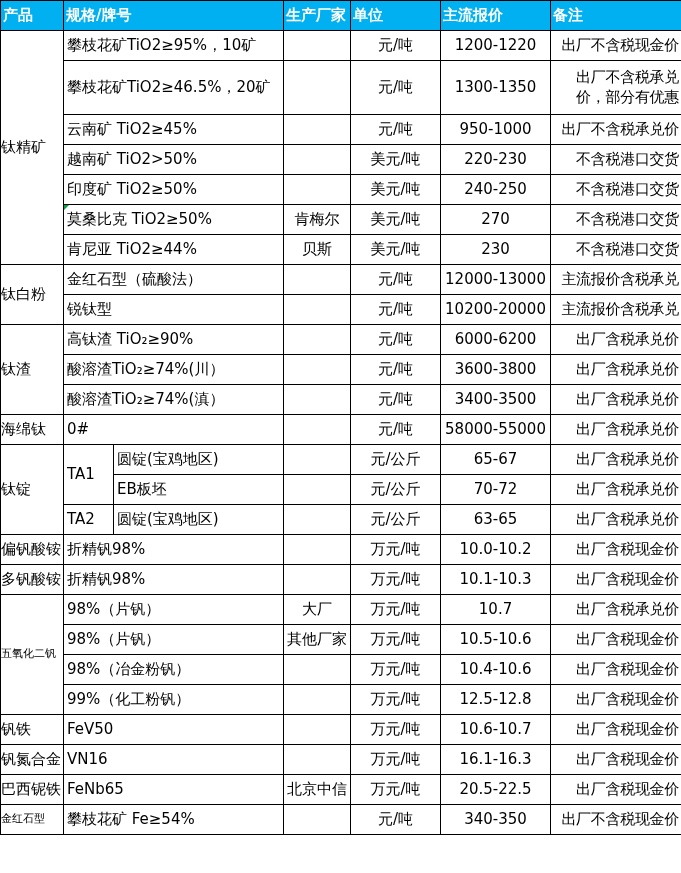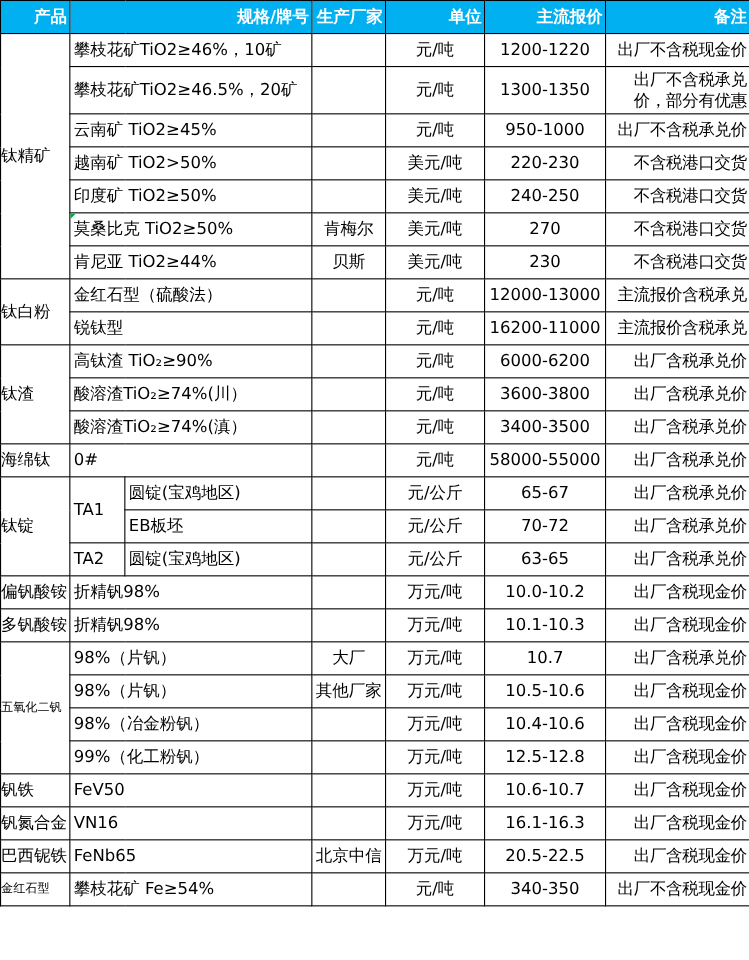--- a/index.html
+++ b/index.html
@@ -24,25 +24,25 @@
     font-size: 15px;
     line-height: 1.3;
     overflow: hidden;
     vertical-align: middle;
     word-break: break-all;
   }
   th {
     background: var(--header_bg, #00B0F0);
     color: var(--header_text, #ffffff);
     font-weight: bold;
-    text-align: right;
+    text-align: left;
     height: 27px;
   }
   tr { height: 30px; }
-  tr.tall { height: 43px; }
+  tr.tall { height: 54px; }
   td.product { padding: 0; }
   td.shrink  { font-size: 11px; }
   td.grade   { text-align: left; padding-left: 3px; }
   td.spec    { text-align: left; padding-left: 3px; }
   td.maker   { text-align: center; padding: 0; }
   td.unit    { text-align: center; padding: 0; }
   td.price   { text-align: center; padding: 0; }
   td.note    { text-align: right; padding-left: 2px; letter-spacing: -0.3px; }
   td.flag-cell { position: relative; }
   .flag {
@@ -73,21 +73,21 @@
       <th>生产厂家</th>
       <th>单位</th>
       <th>主流报价</th>
       <th>备注</th>
     </tr>
   </thead>
   <tbody>
 
     <tr>
       <td class="product" rowspan="7">钛精矿</td>
-      <td class="spec" colspan="2">攀枝花矿TiO2≥46%，10矿</td>
+      <td class="spec" colspan="2">攀枝花矿TiO2≥95%，10矿</td>
       <td class="maker"></td>
       <td class="unit">元/吨</td>
       <td class="price">1200-1220</td>
       <td class="note">出厂不含税现金价</td>
     </tr>
     <tr class="tall">
       <td class="spec" colspan="2">攀枝花矿TiO2≥46.5%，20矿</td>
       <td class="maker"></td>
       <td class="unit">元/吨</td>
       <td class="price">1300-1350</td>
@@ -136,21 +136,21 @@
       <td class="spec" colspan="2">金红石型（硫酸法）</td>
       <td class="maker"></td>
       <td class="unit">元/吨</td>
       <td class="price">12000-13000</td>
       <td class="note">主流报价含税承兑</td>
     </tr>
     <tr>
       <td class="spec" colspan="2">锐钛型</td>
       <td class="maker"></td>
       <td class="unit">元/吨</td>
-      <td class="price">16200-11000</td>
+      <td class="price">10200-20000</td>
       <td class="note">主流报价含税承兑</td>
     </tr>
 
     <tr>
       <td class="product" rowspan="3">钛渣</td>
       <td class="spec" colspan="2">高钛渣 TiO₂≥90%</td>
       <td class="maker"></td>
       <td class="unit">元/吨</td>
       <td class="price">6000-6200</td>
       <td class="note">出厂含税承兑价</td>

